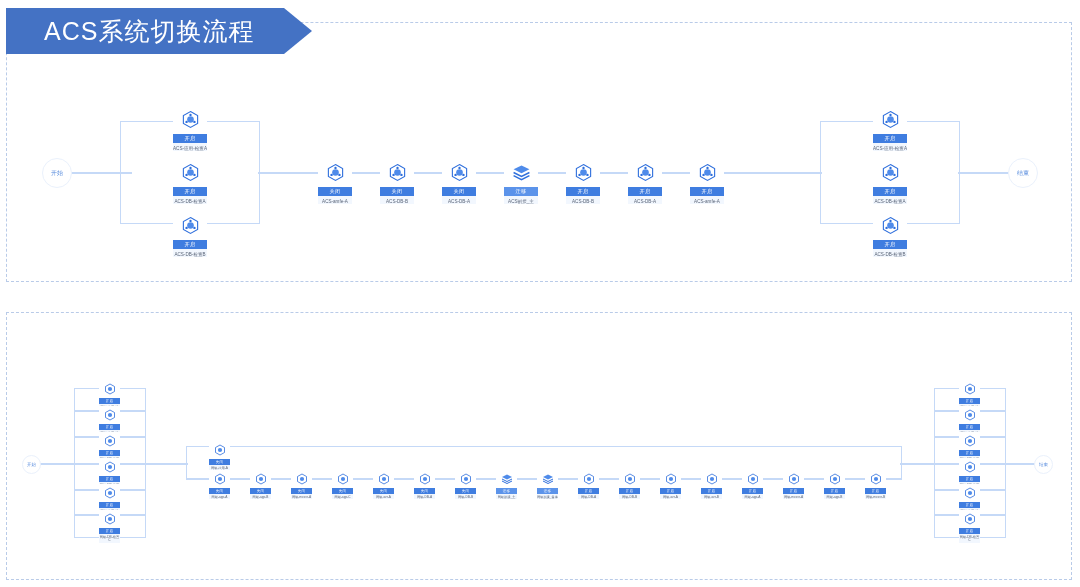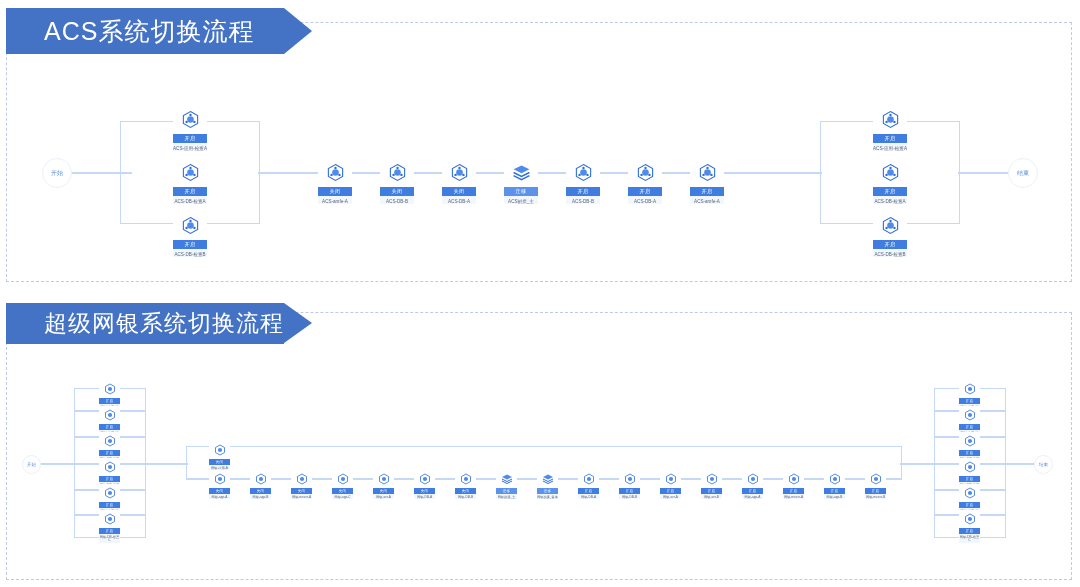--- a/index.html
+++ b/index.html
@@ -290,23 +290,20 @@
           <circle cx="7" cy="15" r="1.5" fill="#2f6fdc"></circle>
           <circle cx="17" cy="15" r="1.5" fill="#2f6fdc"></circle>
         </svg>
     </div>
     <div class="badge">开启</div>
     <div class="cap">ACS-DB-检查B</div>
   </div>
 
   <div class="panel" id="panel-cnaps"></div>
 
-  <div class="banner" id="banner-cnaps">
-    <span class="bannertext">超级网银系统切换流程</span>
-  </div>
 
   <div class="ln lnh" style="left:38px;top:463px;width:38px;"></div>
   <div class="lnbox" style="left:74px;top:388px;width:72px;height:150px;"></div>
   <div class="ln lnh" style="left:74px;top:410px;width:72px;"></div>
   <div class="ln lnh" style="left:74px;top:436px;width:72px;"></div>
   <div class="ln lnh" style="left:74px;top:463px;width:72px;"></div>
   <div class="ln lnh" style="left:74px;top:489px;width:72px;"></div>
   <div class="ln lnh" style="left:74px;top:514px;width:72px;"></div>
   <div class="ln lnh" style="left:144px;top:463px;width:44px;"></div>
   <div class="lnbox" style="left:186px;top:446px;width:716px;height:34px;"></div>

